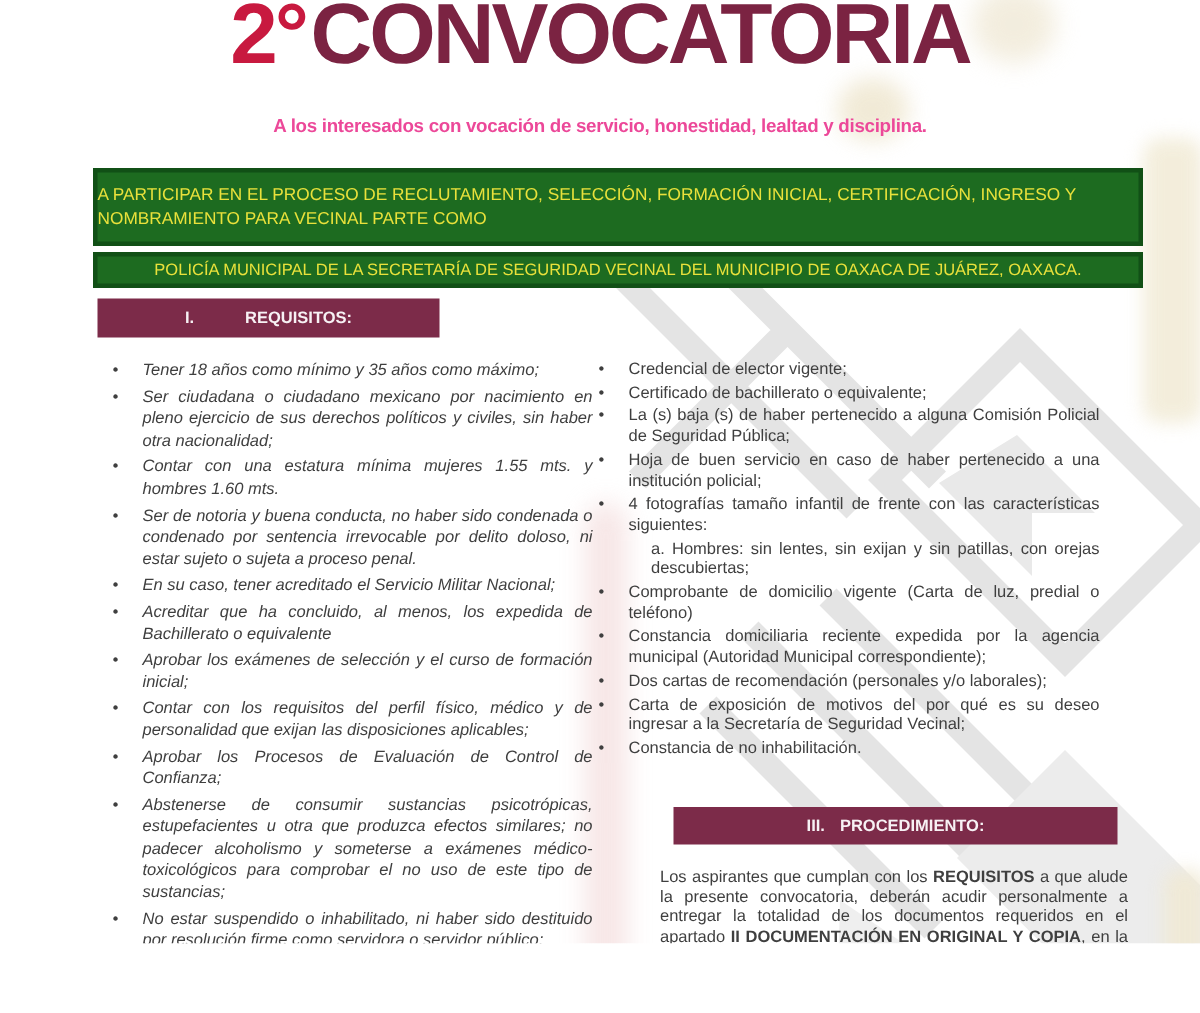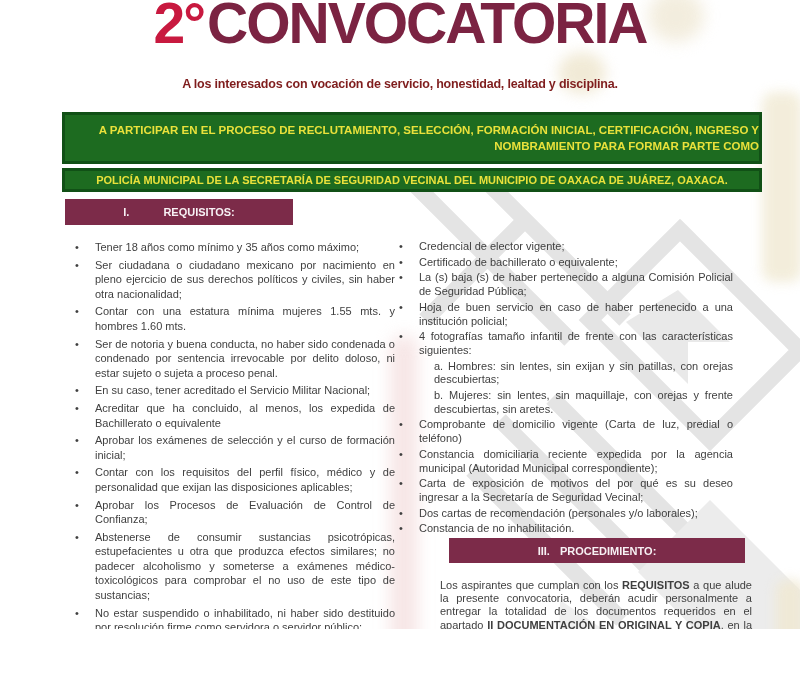--- a/index.html
+++ b/index.html
@@ -12,36 +12,36 @@
   .b2{left:648px;top:-10px;width:56px;height:52px;background:#f0e9d6;filter:blur(8px);opacity:.8;}
   .b3{left:762px;top:92px;width:40px;height:190px;background:#f2ecd8;filter:blur(6px);border-radius:12px;opacity:.9;}
   .b4{left:776px;top:580px;width:28px;height:100px;background:#f0e9d4;filter:blur(6px);border-radius:10px;opacity:.9;}
   .b5{left:390px;top:335px;width:28px;height:340px;background:#f4dede;filter:blur(8px);border-radius:14px;opacity:.75;}
   
   .title{position:absolute;top:-8px;left:0;width:100%;margin:0;text-align:center;
          font-size:57px;font-weight:bold;letter-spacing:-2px;line-height:62px;}
   .t-num{color:#c8193f;margin-right:3px;}
   .t-txt{color:#7b2342;}
   .subtitle{position:absolute;top:77px;left:0;width:100%;margin:0;text-align:center;
-            font-size:12.5px;font-weight:bold;color:#7f1d1d;letter-spacing:-0.2px;}
+            font-size:12.5px;font-weight:bold;color:#ec4899;letter-spacing:-0.2px;}
   
   .gbanner{position:absolute;left:62px;width:700px;box-sizing:border-box;background:#1d6b20;
-           border:3px solid #115016;color:#e9e13b;font-weight:bold;text-align:right;}
+           border:3px solid #115016;color:#e9e13b;font-weight:normal;text-align:left;}
   .gb1{top:112px;height:52px;font-size:11.5px;display:flex;flex-direction:column;justify-content:center;gap:4px;}
   .gb2{top:168px;height:24px;font-size:11px;display:flex;align-items:center;justify-content:center;white-space:nowrap;}
   
   .mhdr{position:absolute;background:#7c2b49;color:#f7f1f4;font-weight:bold;font-size:11px;
         display:flex;align-items:center;justify-content:center;box-sizing:border-box;}
   .hdr-req{left:65px;top:199px;width:228px;height:26px;gap:34px;}
   .hdr-proc{left:449px;top:538px;width:296px;height:25px;gap:10px;}
   .hdr-doc{left:95px;top:656px;width:296px;height:34px;align-items:flex-start;padding-top:5px;}
   
   .col{position:absolute;font-size:11px;}
   .col-left{left:62px;top:240px;width:333px;}
-  .col-left .li{display:flex;margin-bottom:3px;line-height:14.6px;}
+  .col-left .li{display:flex;margin-bottom:3px;line-height:14.6px;font-style:italic;}
   .col-left .blt{flex:0 0 33px;box-sizing:border-box;padding-left:13px;}
   .col-right{left:396px;top:240px;width:337px;}
   .col-right .li{display:flex;margin-bottom:2px;line-height:13.7px;}
   .col-right .blt{flex:0 0 23px;box-sizing:border-box;padding-left:3px;}
   .blt::before{content:"\2022";}
   .tx{flex:1;text-align:justify;}
   .sub{margin:0 0 2px 38px;line-height:13.7px;text-align:justify;}
   
   .proc{position:absolute;left:440px;top:568px;width:312px;font-size:11px;line-height:13.2px;
         text-align:justify;}
@@ -67,21 +67,21 @@
   <div class="blob b3"></div>
   <div class="blob b4"></div>
   <div class="blob b5"></div>
 
   <h1 class="title"><span class="t-num">2°</span><span class="t-txt">CONVOCATORIA</span></h1>
 
   <p class="subtitle">A los interesados con vocación de servicio, honestidad, lealtad y disciplina.</p>
 
   <div class="gbanner gb1">
     <div>A PARTICIPAR EN EL PROCESO DE RECLUTAMIENTO, SELECCIÓN, FORMACIÓN INICIAL, CERTIFICACIÓN, INGRESO Y</div>
-    <div>NOMBRAMIENTO PARA FORMAR PARTE COMO</div>
+    <div>NOMBRAMIENTO PARA VECINAL PARTE COMO</div>
   </div>
   <div class="gbanner gb2">
     <div>POLICÍA MUNICIPAL DE LA SECRETARÍA DE SEGURIDAD VECINAL DEL MUNICIPIO DE OAXACA DE JUÁREZ, OAXACA.</div>
   </div>
 
   <div class="mhdr hdr-req">
     <span>I.</span>
     <span>REQUISITOS:</span>
   </div>
 
@@ -151,36 +151,35 @@
       </div>
     <div class="li">
         <span class="blt"></span>
         <span class="tx">Hoja de buen servicio en caso de haber pertenecido a una institución policial;</span>
       </div>
     <div class="li">
         <span class="blt"></span>
         <span class="tx">4 fotografías tamaño infantil de frente con las características siguientes:</span>
       </div>
     <div class="sub">a.   Hombres: sin lentes, sin exijan y sin patillas, con orejas descubiertas;</div>
-    <div class="sub">b. Mujeres: sin lentes, sin maquillaje, con orejas y frente descubiertas, sin aretes.</div>
     <div class="li">
         <span class="blt"></span>
         <span class="tx">Comprobante de domicilio vigente (Carta de luz, predial o teléfono)</span>
       </div>
     <div class="li">
         <span class="blt"></span>
         <span class="tx">Constancia domiciliaria reciente expedida por la agencia municipal (Autoridad Municipal correspondiente);</span>
       </div>
     <div class="li">
         <span class="blt"></span>
-        <span class="tx">Carta de exposición de motivos del por qué es su deseo ingresar a la Secretaría de Seguridad Vecinal;</span>
+        <span class="tx">Dos cartas de recomendación (personales y/o laborales);</span>
       </div>
     <div class="li">
         <span class="blt"></span>
-        <span class="tx">Dos cartas de recomendación (personales y/o laborales);</span>
+        <span class="tx">Carta de exposición de motivos del por qué es su deseo ingresar a la Secretaría de Seguridad Vecinal;</span>
       </div>
     <div class="li">
         <span class="blt"></span>
         <span class="tx">Constancia de no inhabilitación.</span>
       </div>
   </div>
 
   <div class="mhdr hdr-proc">
     <span>III.</span>
     <span>PROCEDIMIENTO:</span>

